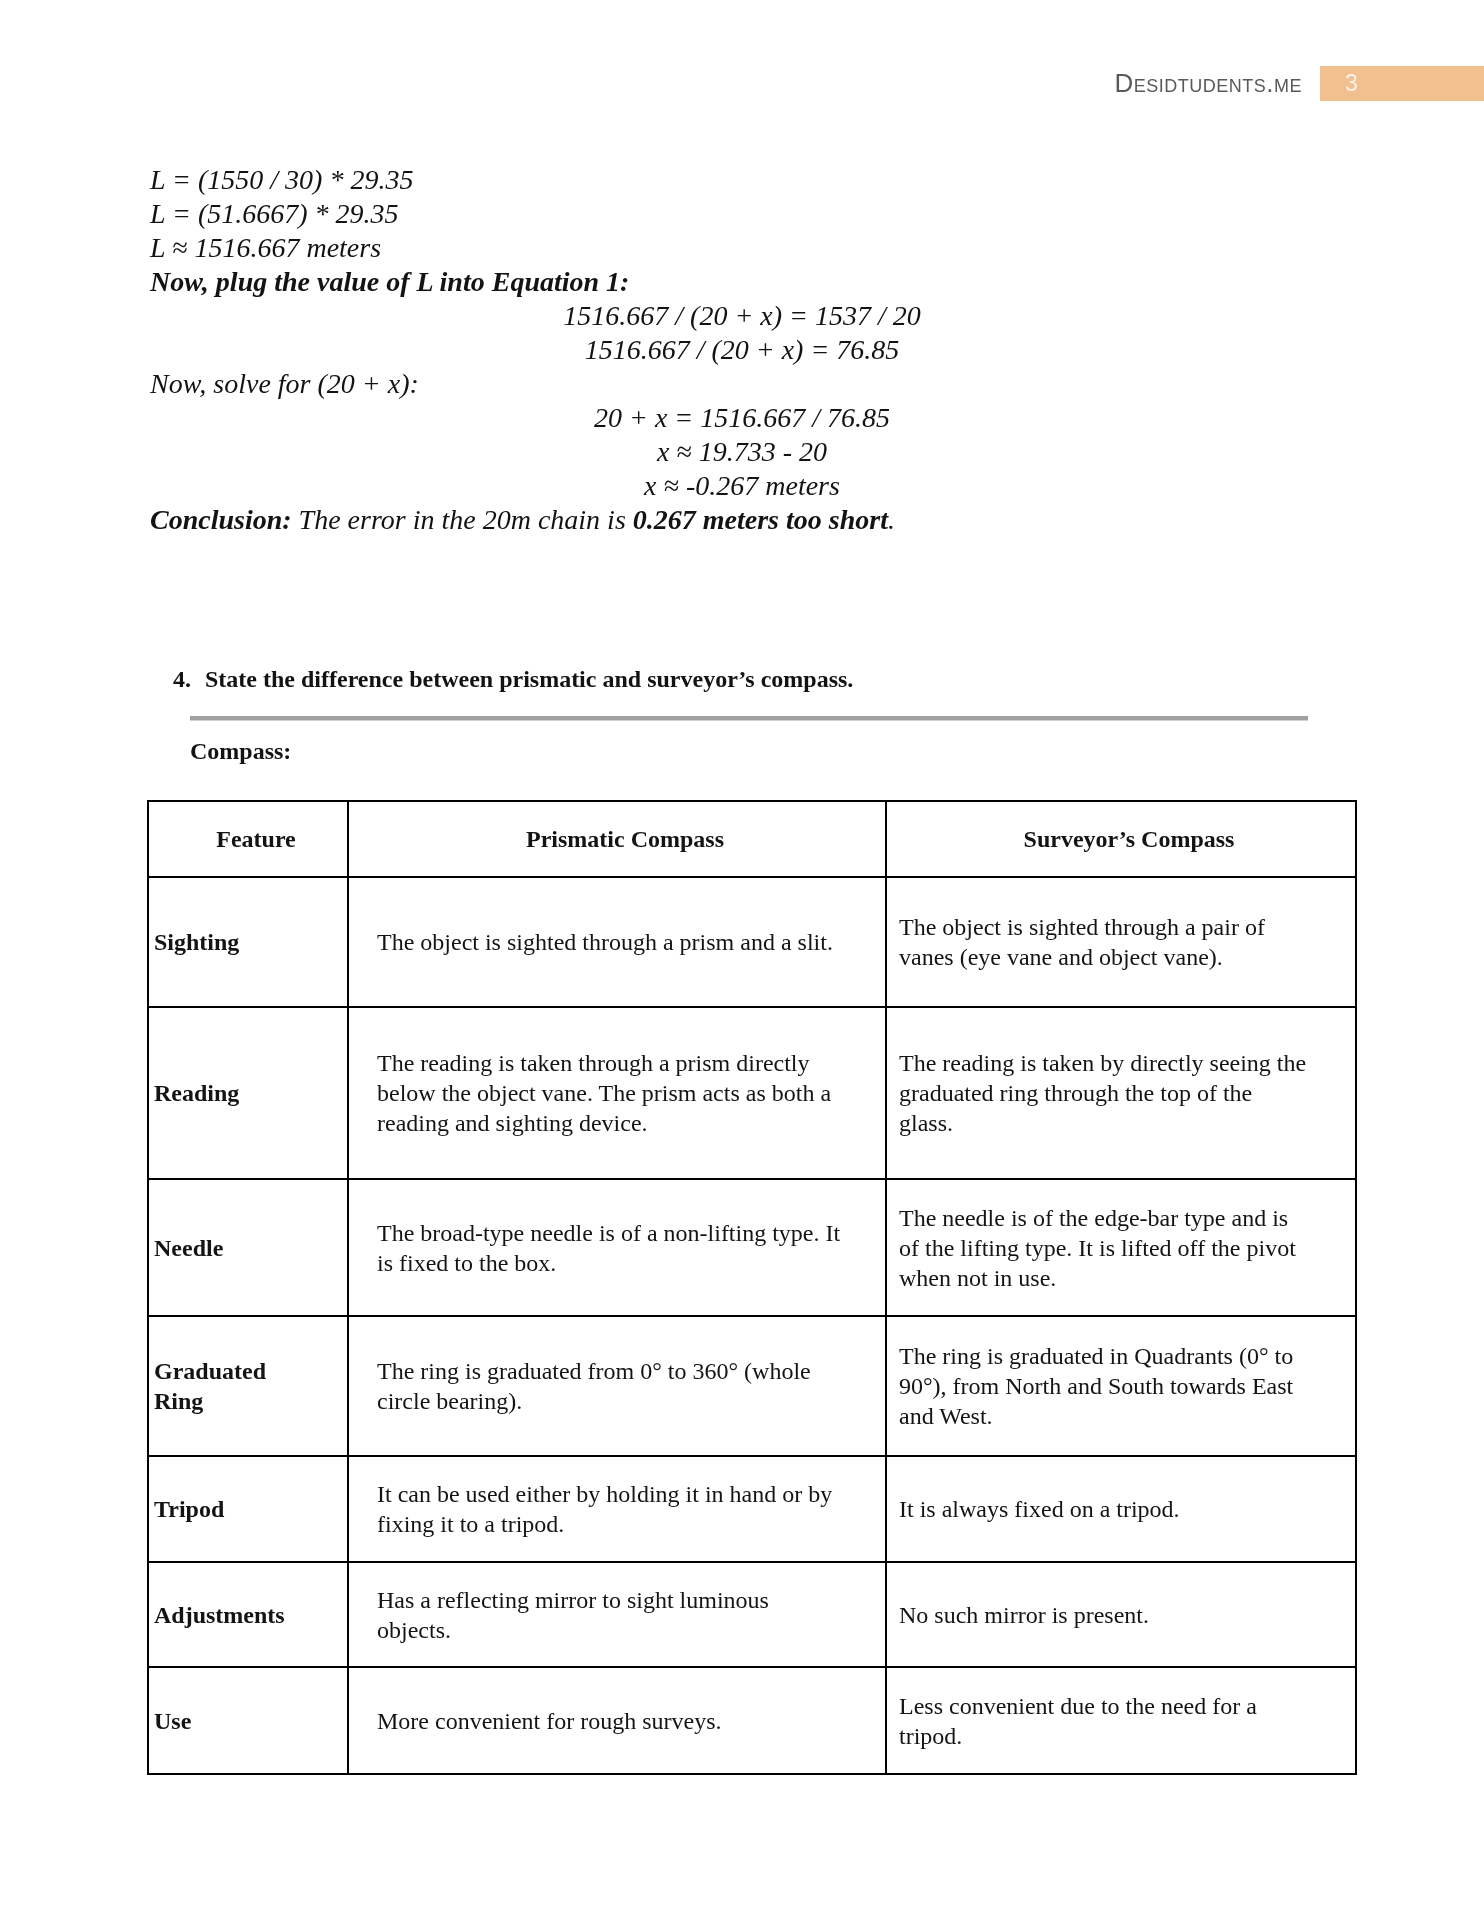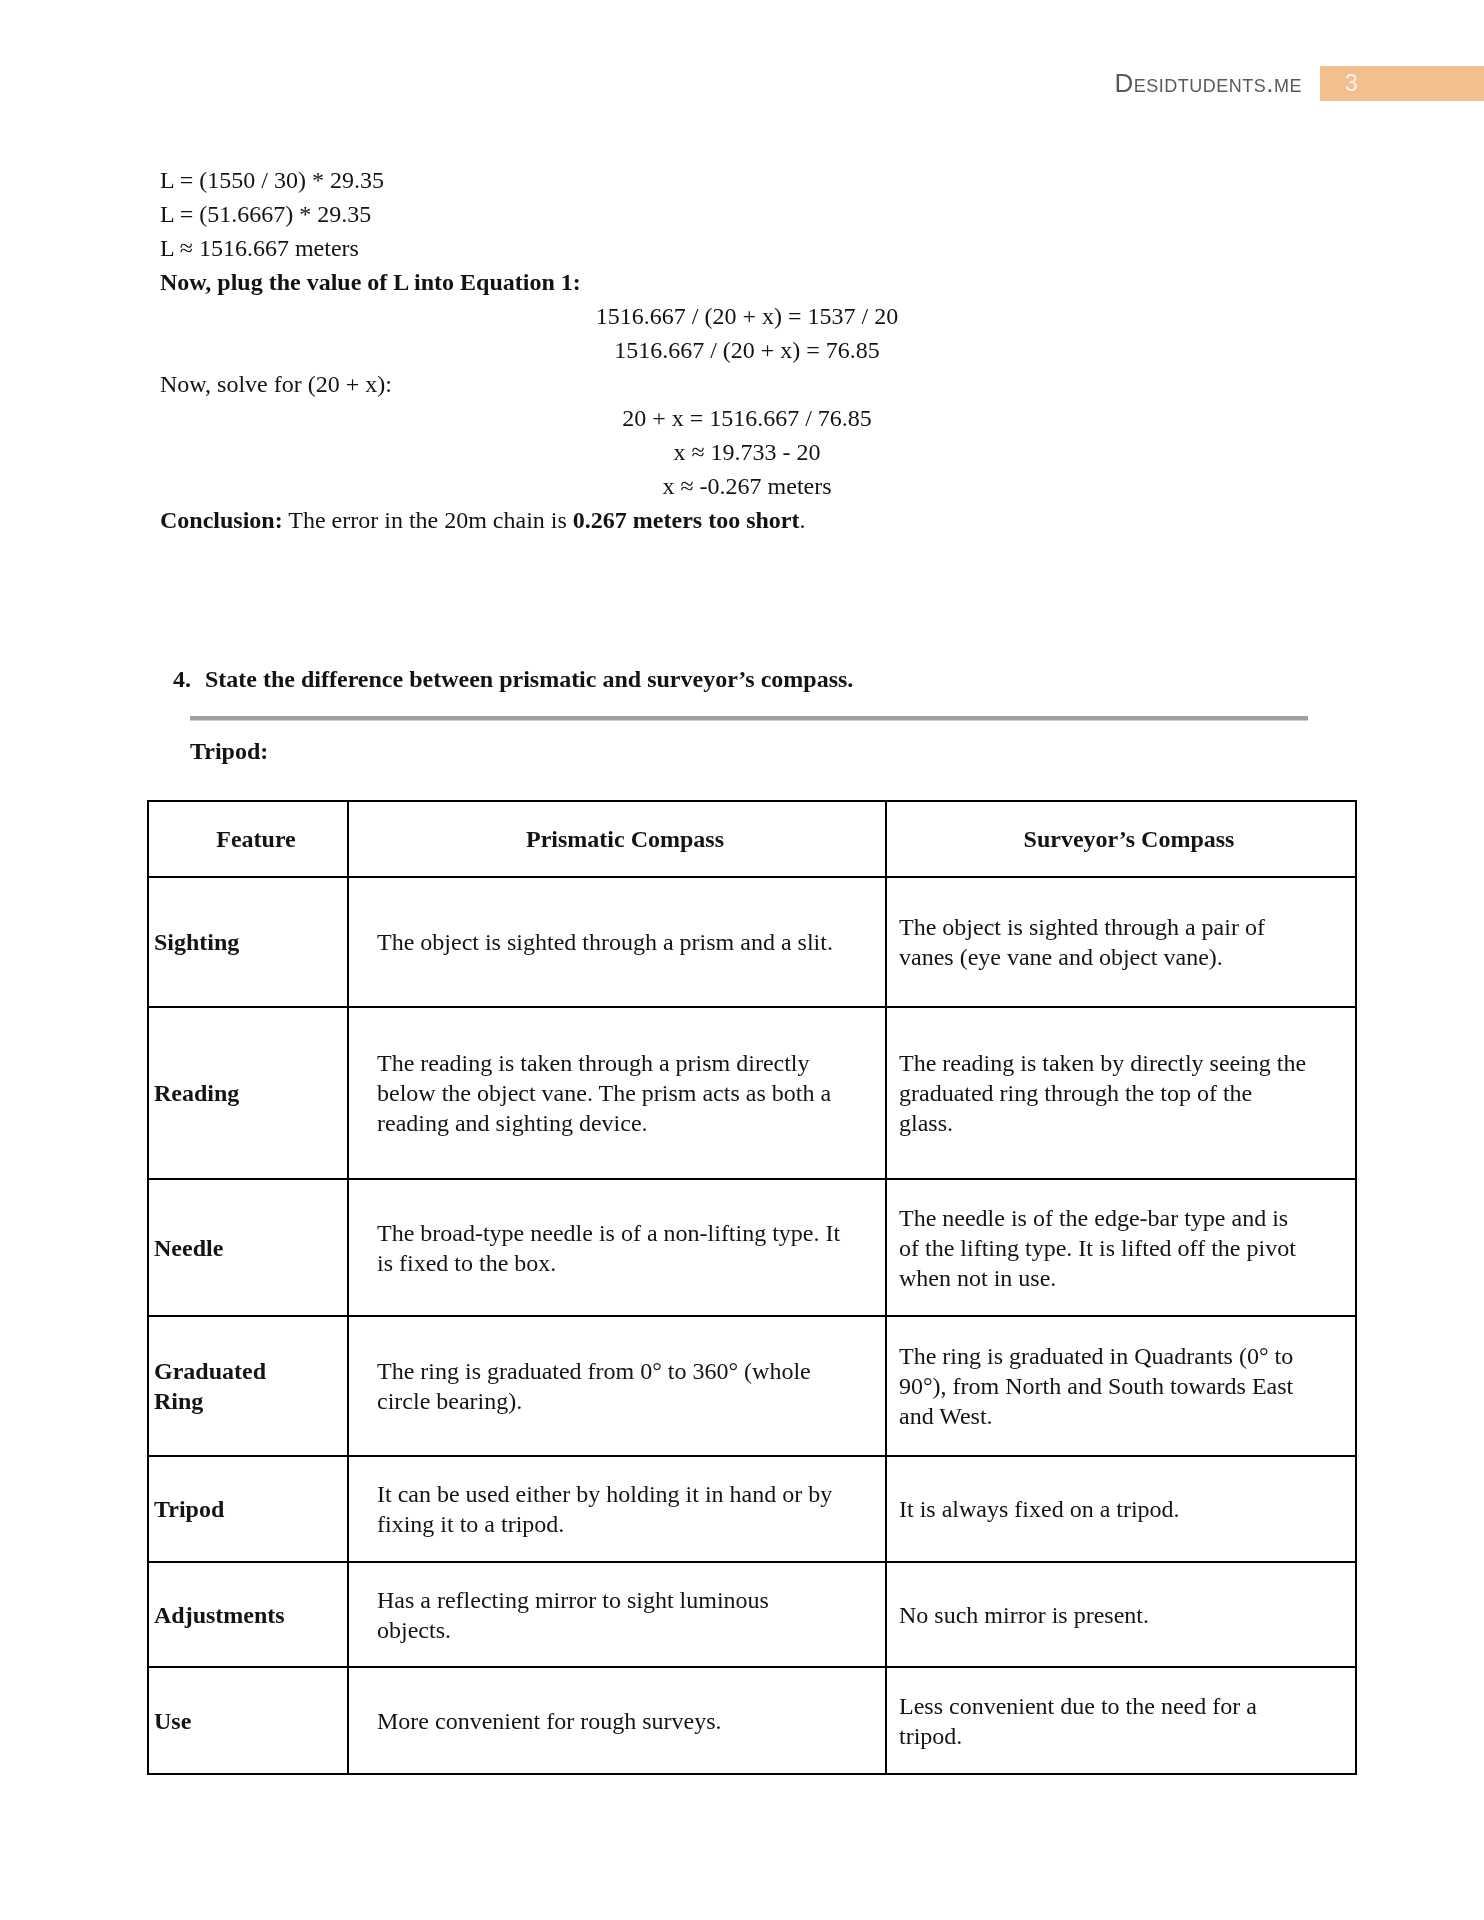--- a/index.html
+++ b/index.html
@@ -14,22 +14,22 @@
     font-family:"Liberation Sans", sans-serif; font-variant:small-caps;
     font-size:26px; color:#58595b; letter-spacing:.5px; margin-right:18px;
   }
   .page-badge {
     width:164px; height:35px; background:#f2c08f; display:flex; align-items:center;
     padding-left:25px; font-family:"Liberation Sans", sans-serif;
     font-size:23px; color:#faf3e9;
   }
   
   .solution {
-    position:absolute; top:163px; left:160px; right:150px;
-    font-size:24px; line-height:34px;
+    position:absolute; top:163px; left:150px; right:150px;
+    font-size:28px; line-height:34px;font-style:italic;
   }
   .mline { height:34px; white-space:pre; }
   .mline.center { text-align:center; }
   .mline.bold { font-weight:bold; }
   .conclusion { height:34px; white-space:pre; }
   .b { font-weight:bold; }
   
   .q-heading {
     position:absolute; top:663px; left:173px; display:flex;
     font-size:24px; line-height:32px; font-weight:bold;
@@ -77,21 +77,21 @@
     <div class="mline center">x ≈ 19.733 - 20</div>
     <div class="mline center">x ≈ -0.267 meters</div>
     <div class="conclusion"><span class="b">Conclusion:</span><span> The error in the 20m chain is </span><span class="b">0.267 meters too short</span><span>.</span></div>
   </div>
 
   <div class="q-heading">
     <span class="q-number">4.</span>
     <span>State the difference between prismatic and surveyor’s compass.</span>
   </div>
   <div class="rule"></div>
-  <div class="answer-label">Tripod:</div>
+  <div class="answer-label">Compass:</div>
 
   <div class="table-wrap">
     <table>
       <colgroup>
           <col class="c1">
           <col class="c2">
           <col class="c3">
         </colgroup>
       <tbody>
           <tr class="hrow">

